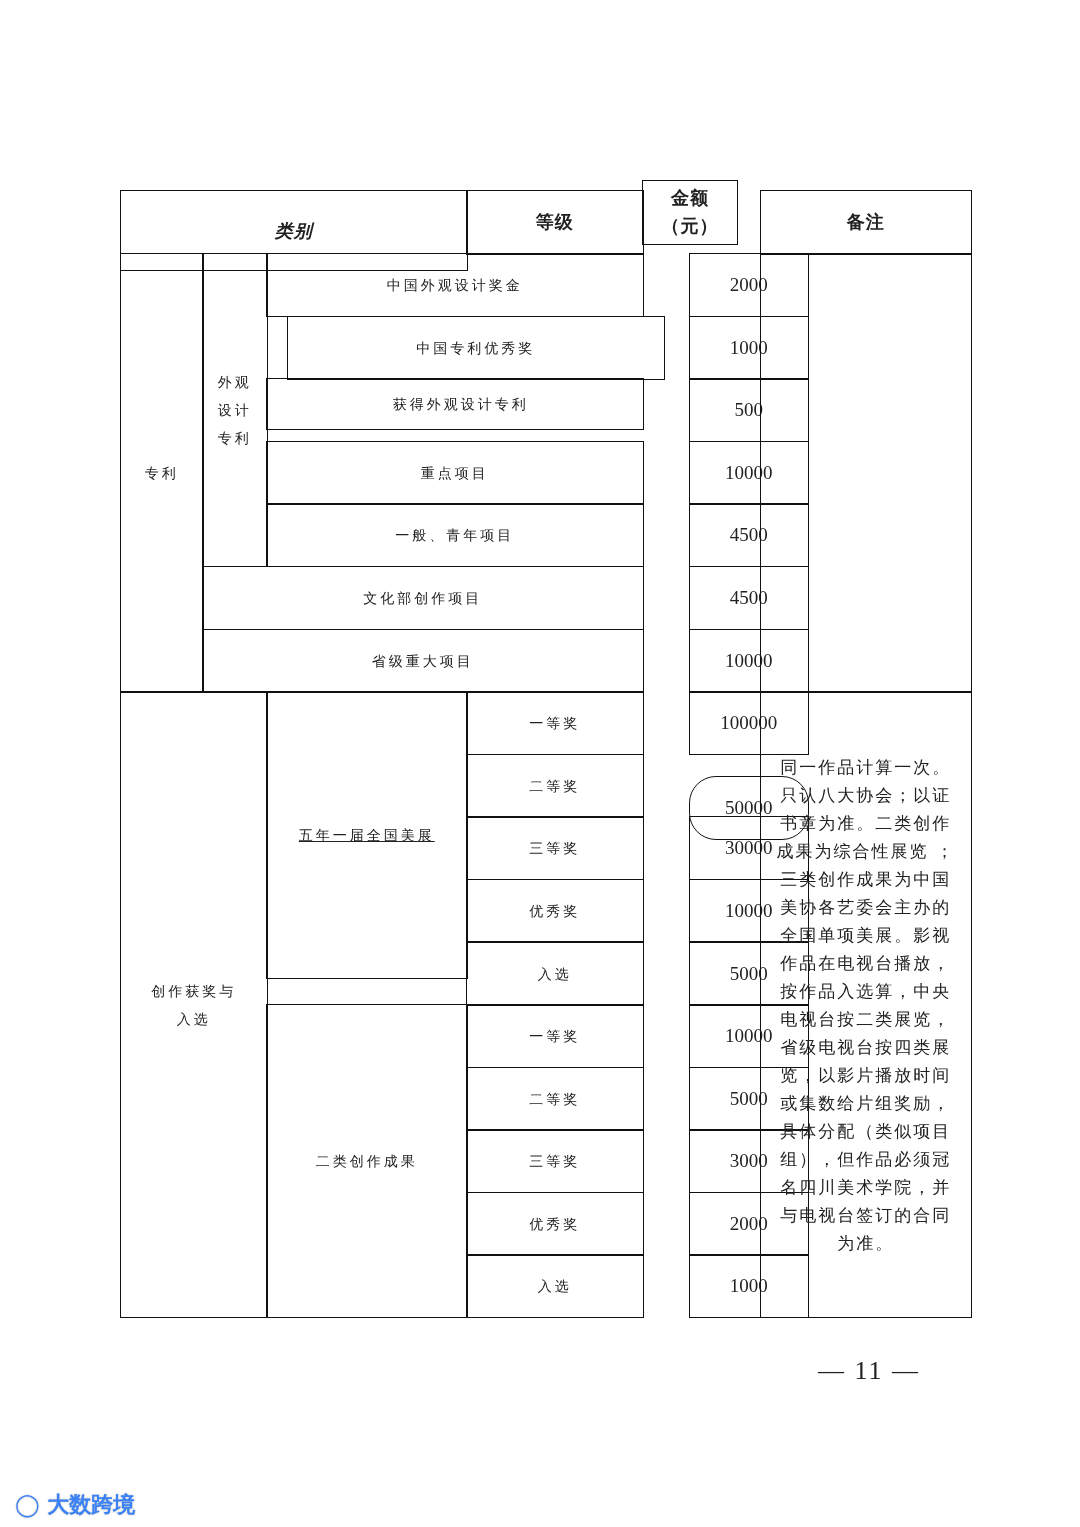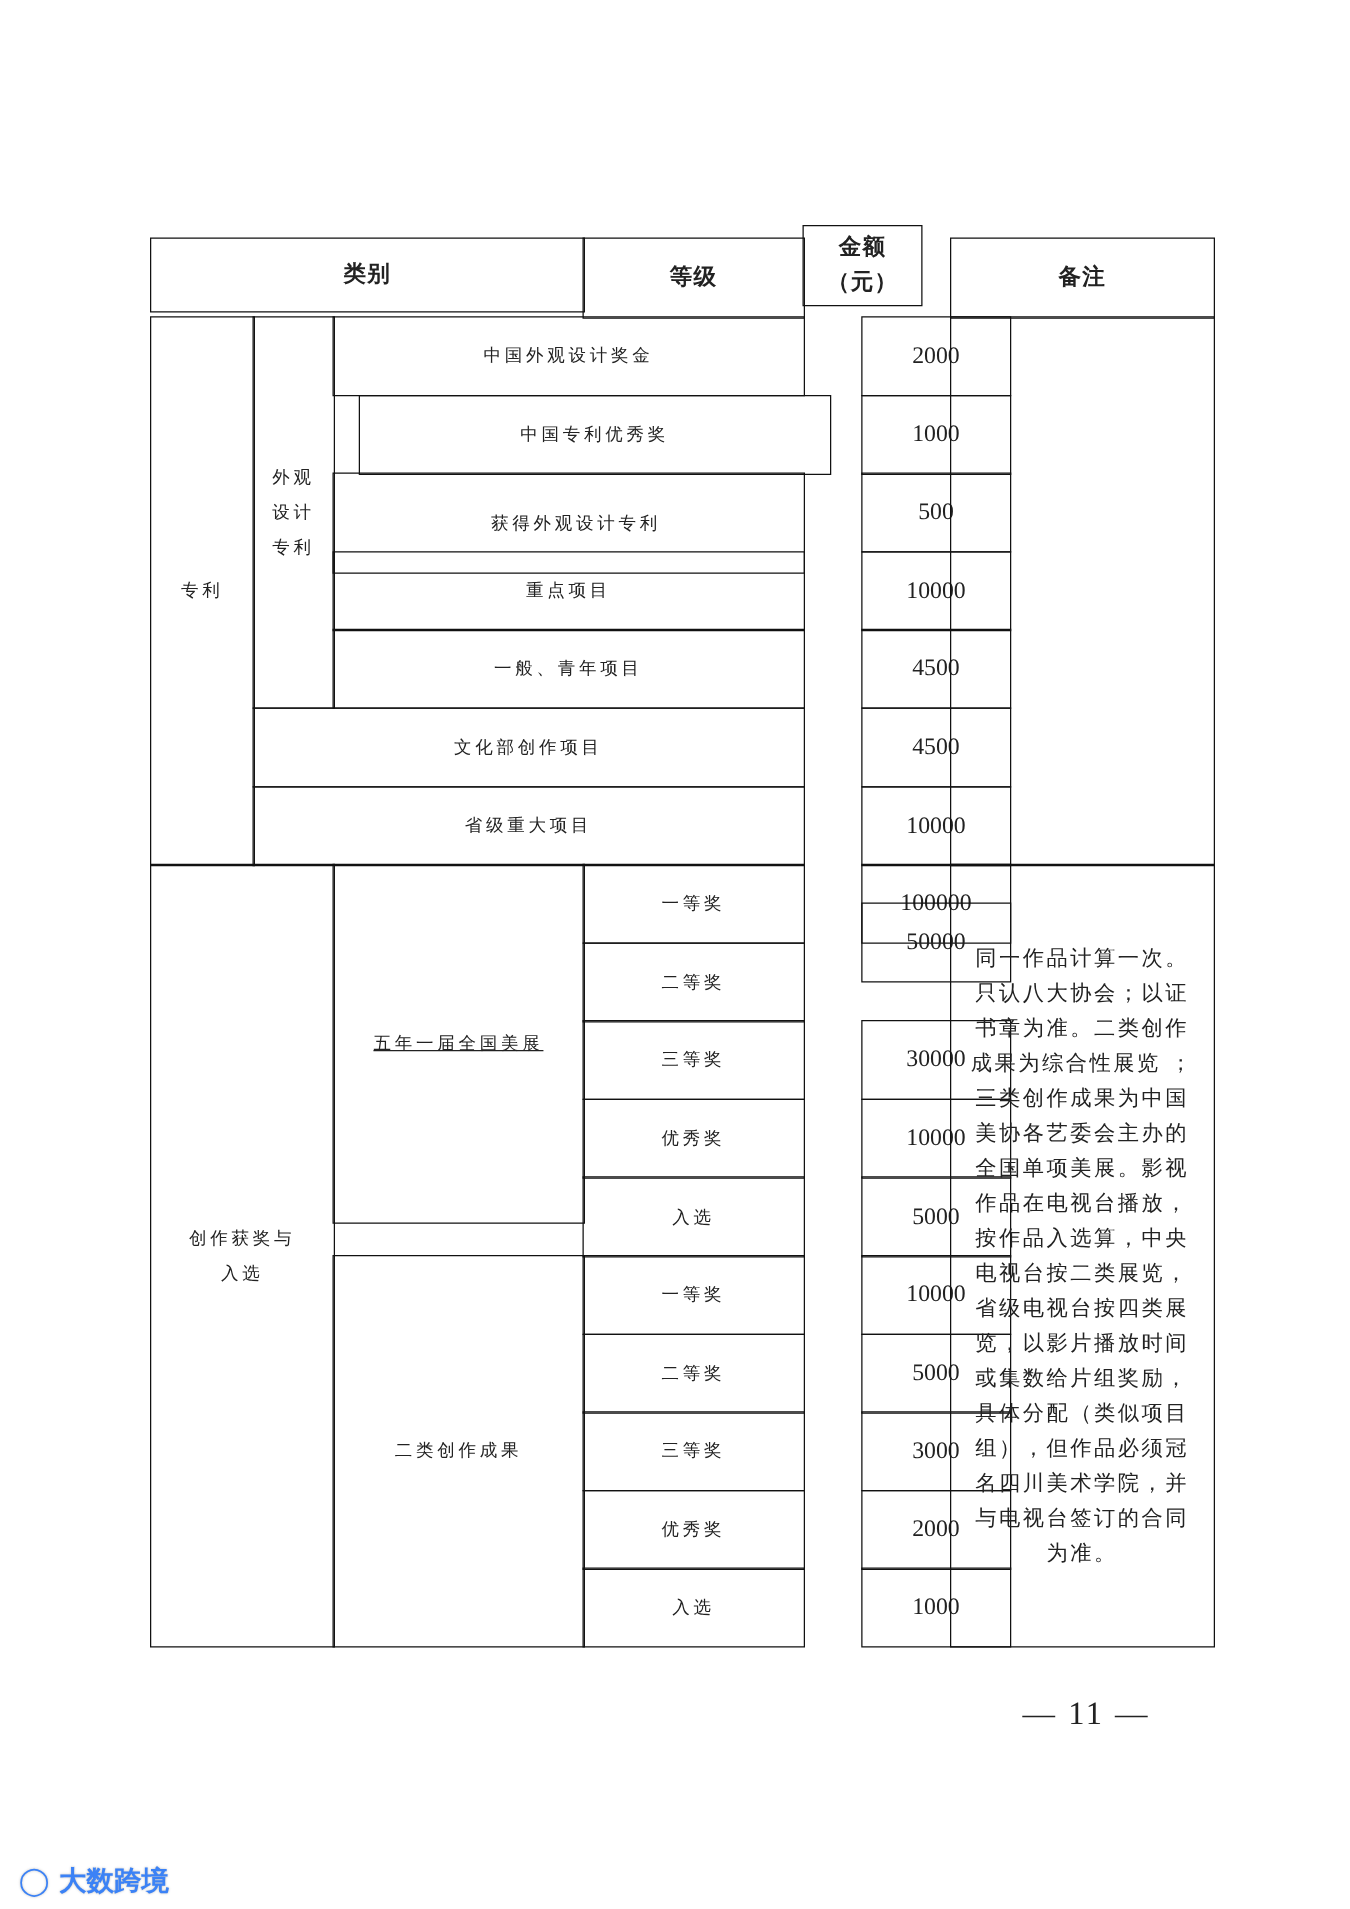--- a/index.html
+++ b/index.html
@@ -15,54 +15,54 @@
   .page-num { position:absolute; left:818px; top:1356px; font-size:26px;
               font-family:"Liberation Serif",serif; letter-spacing:2px; }
   .wm { position:absolute; left:15px; top:1490px; font-size:22px; color:#3b82f6;
         font-family:"DejaVu Sans",sans-serif; font-weight:bold;
         text-shadow:0 0 2px #bbb; }
 </style>
 </head>
 <body>
 
 <div id="table">
-    <div class="cell hdr" style="left: 120px; top: 190px; width: 347.5px; height: 60px;">类别</div>
+    <div class="cell hdr" style="left: 120px; top: 190px; width: 347.5px; height: 81px; font-style: italic;">类别</div>
     <div class="cell hdr" style="left: 466px; top: 190px; width: 177.5px; height: 64.5px;">等级</div>
     <div class="cell hdr" style="left: 642px; top: 180px; width: 96px; height: 64.5px;">金额（元）</div>
     <div class="cell hdr" style="left: 760px; top: 190px; width: 211.5px; height: 64.5px;">备注</div>
     <div class="cell " style="left: 120px; top: 253px; width: 83.5px; height: 439.618px;">专利</div>
     <div class="cell vert" style="left: 202px; top: 253px; width: 65.5px; height: 314.441px;">
       <span>外观</span>
       <span>设计</span>
       <span>专利</span>
     </div>
     <div class="cell " style="left: 266px; top: 253px; width: 377.5px; height: 64.0882px;">中国外观设计奖金</div>
     <div class="cell num" style="left: 642px; top: 253px; width: 119.5px; height: 64.0882px;">2000</div>
     <div class="cell " style="left: 266px; top: 315.588px; width: 377.5px; height: 64.0882px; margin-left: 21px;">中国专利优秀奖</div>
     <div class="cell num" style="left: 642px; top: 315.588px; width: 119.5px; height: 64.0882px;">1000</div>
-    <div class="cell " style="left: 266px; top: 378.176px; width: 377.5px; height: 81px; padding-left: 12px;">获得外观设计专利</div>
+    <div class="cell " style="left: 266px; top: 378.176px; width: 377.5px; height: 52px; padding-left: 12px;">获得外观设计专利</div>
     <div class="cell num" style="left: 642px; top: 378.176px; width: 119.5px; height: 64.0882px;">500</div>
     <div class="cell " style="left: 266px; top: 440.765px; width: 377.5px; height: 64.0882px;">重点项目</div>
     <div class="cell num" style="left: 642px; top: 440.765px; width: 119.5px; height: 64.0882px;">10000</div>
     <div class="cell " style="left: 266px; top: 503.353px; width: 377.5px; height: 64.0882px;">一般、青年项目</div>
     <div class="cell num" style="left: 642px; top: 503.353px; width: 119.5px; height: 64.0882px;">4500</div>
     <div class="cell " style="left: 202px; top: 565.941px; width: 441.5px; height: 64.0882px;">文化部创作项目</div>
     <div class="cell num" style="left: 642px; top: 565.941px; width: 119.5px; height: 64.0882px;">4500</div>
     <div class="cell " style="left: 202px; top: 628.529px; width: 441.5px; height: 64.0882px;">省级重大项目</div>
     <div class="cell num" style="left: 642px; top: 628.529px; width: 119.5px; height: 64.0882px;">10000</div>
     <div class="cell " style="left: 760px; top: 253px; width: 211.5px; height: 439.618px;"></div>
     <div class="cell vert" style="left: 120px; top: 691.118px; width: 147.5px; height: 627.382px;">
       <span>创作获奖与</span>
       <span>入选</span>
     </div>
     <div class="cell " style="left: 266px; top: 691.118px; width: 201.5px; height: 288px; text-decoration: underline;">五年一届全国美展</div>
     <div class="cell " style="left: 466px; top: 691.118px; width: 177.5px; height: 64.0882px;">一等奖</div>
     <div class="cell num" style="left: 642px; top: 691.118px; width: 119.5px; height: 64.0882px;">100000</div>
     <div class="cell " style="left: 466px; top: 753.706px; width: 177.5px; height: 64.0882px;">二等奖</div>
-    <div class="cell num" style="left: 642px; top: 722px; width: 119.5px; height: 64.0882px;">50000</div>
+    <div class="cell num" style="left: 642px; top: 776px; width: 119.5px; height: 64.0882px; border-radius: 27px;">50000</div>
     <div class="cell " style="left: 466px; top: 816.294px; width: 177.5px; height: 64.0882px;">三等奖</div>
     <div class="cell num" style="left: 642px; top: 816.294px; width: 119.5px; height: 64.0882px;">30000</div>
     <div class="cell " style="left: 466px; top: 878.882px; width: 177.5px; height: 64.0882px;">优秀奖</div>
     <div class="cell num" style="left: 642px; top: 878.882px; width: 119.5px; height: 64.0882px;">10000</div>
     <div class="cell " style="left: 466px; top: 941.471px; width: 177.5px; height: 64.0882px;">入选</div>
     <div class="cell num" style="left: 642px; top: 941.471px; width: 119.5px; height: 64.0882px;">5000</div>
     <div class="cell " style="left: 266px; top: 1004.06px; width: 201.5px; height: 314.441px;">二类创作成果</div>
     <div class="cell " style="left: 466px; top: 1004.06px; width: 177.5px; height: 64.0882px;">一等奖</div>
     <div class="cell num" style="left: 642px; top: 1004.06px; width: 119.5px; height: 64.0882px;">10000</div>
     <div class="cell " style="left: 466px; top: 1066.65px; width: 177.5px; height: 64.0882px;">二等奖</div>

